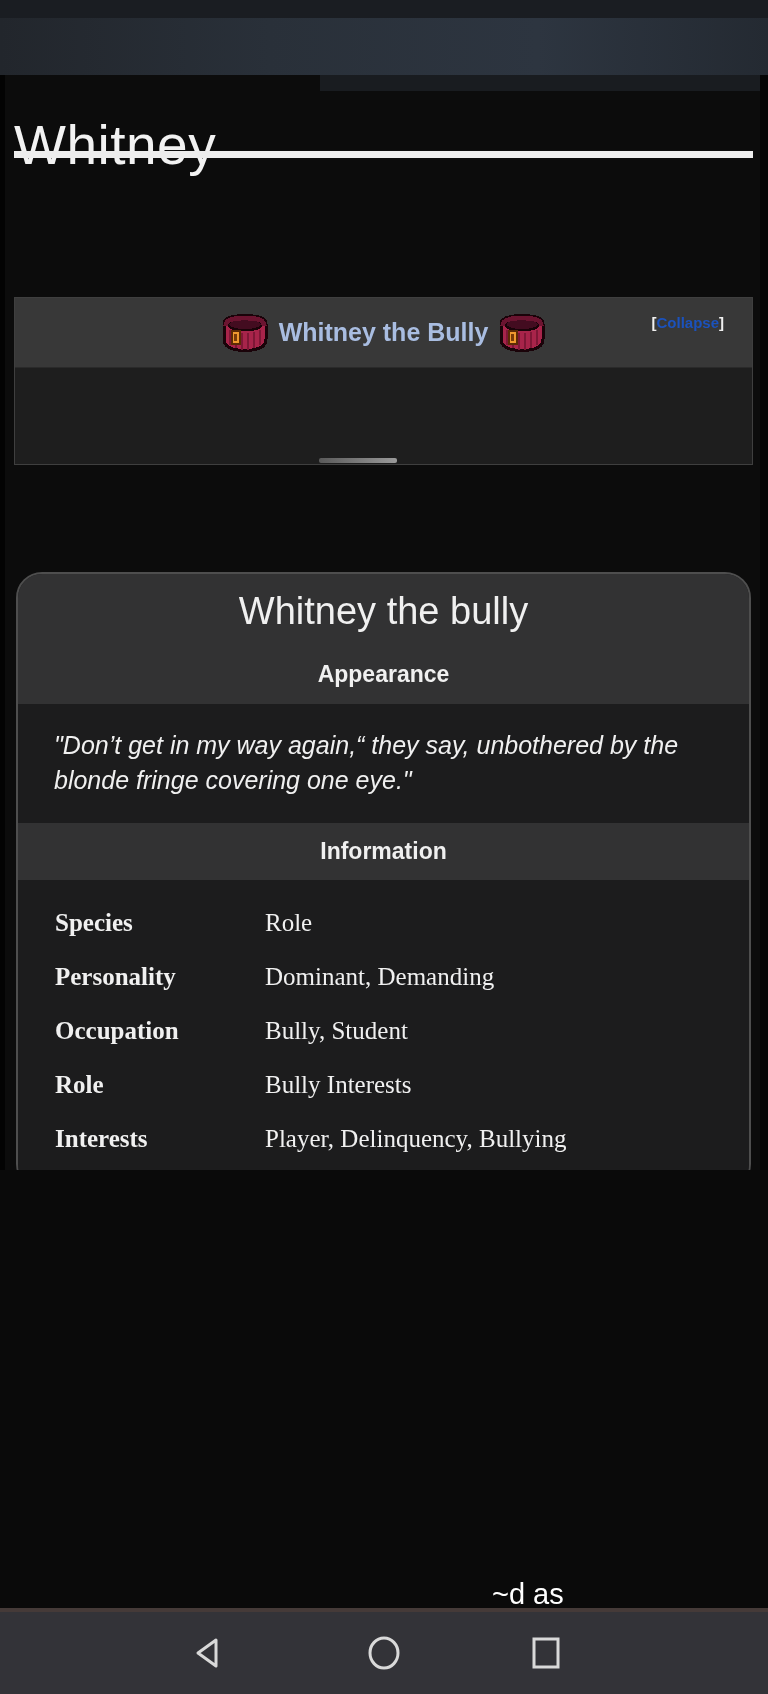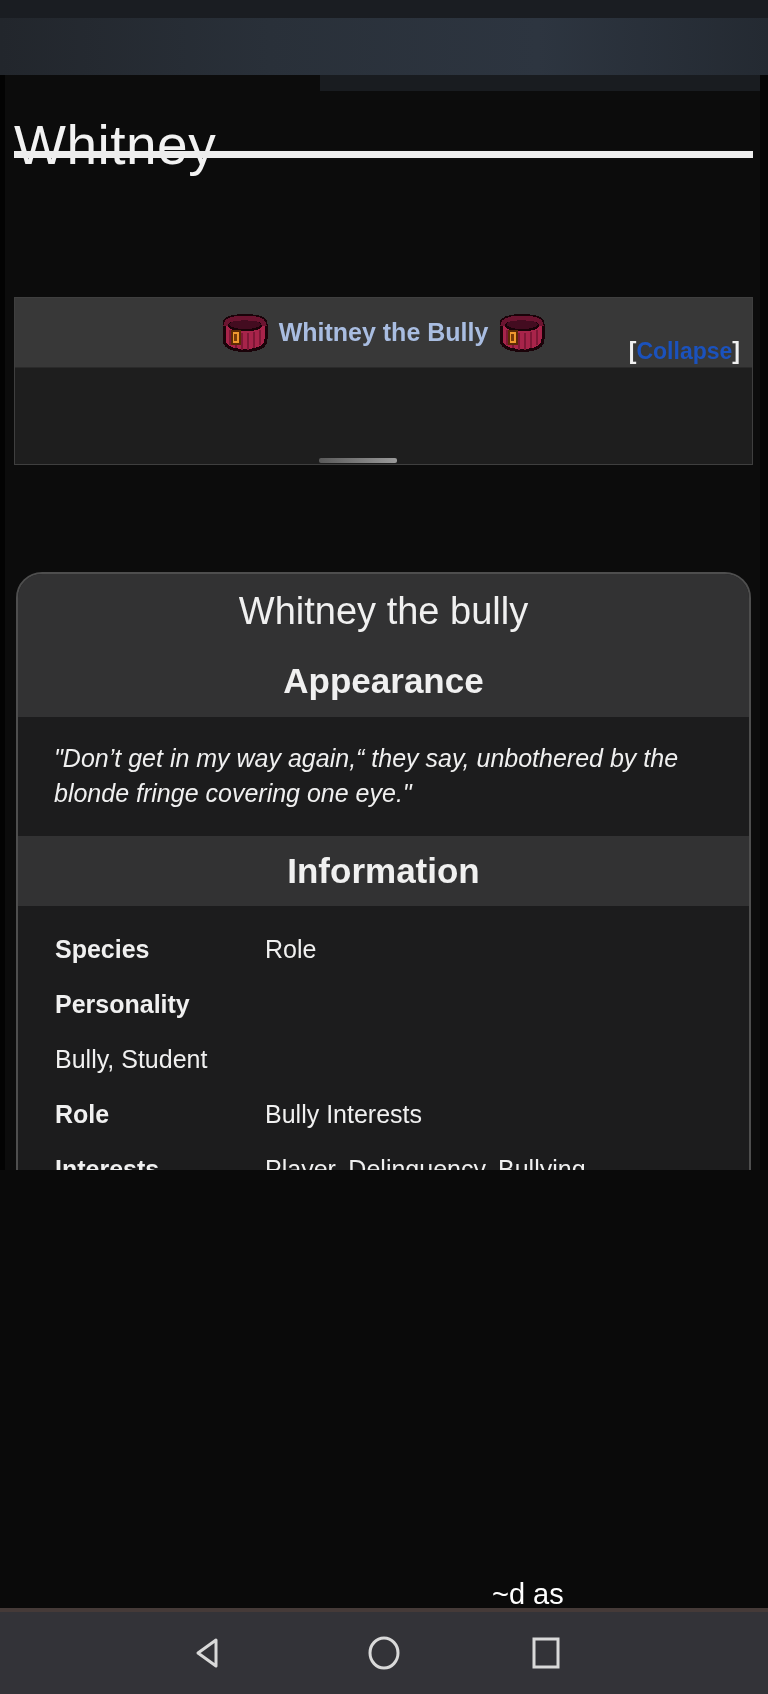--- a/index.html
+++ b/index.html
@@ -38,48 +38,48 @@
   }
   .collapse-header{
     position:relative;height:70px;background:#383838;border-bottom:1px solid #2a2a2a;
     display:flex;align-items:center;justify-content:center;gap:10px;
   }
   .collapse-title{
     font-size:25px;font-weight:bold;color:#a9bde1;
   }
   .collar{width:48px;height:42px;display:block;}
   .collapse-link-wrap{
-    position:absolute;right:12px;top:16px;font-size:23px;font-weight:bold;color:#f0f0f0;margin-top:24px;
+    position:absolute;right:28px;top:16px;font-size:15px;font-weight:bold;color:#f0f0f0;
   }
   .collapse-link{color:#1b52bd;text-decoration:none;cursor:pointer;}
   .collapse-body{position:relative;height:96px;background:#1e1e1e;}
   .hscroll-thumb{
     position:absolute;bottom:1px;left:304px;width:78px;height:5px;
     background:linear-gradient(90deg,#5a5a5a,#9a9a9a);border-radius:2px;
   }
   
   .infobox{
     position:absolute;top:572px;left:16px;width:735px;
     border:2px solid #4e4e4e;border-radius:26px;overflow:hidden;
     background:#1c1c1d;
   }
   .infobox-head{background:#323233;padding:16px 10px 16px;}
   .infobox-title{
     text-align:center;font-size:38px;font-weight:400;color:#f0f0f0;margin:0 0 28px;
   }
   .section-header{
-    text-align:center;font-size:35px;font-weight:bold;color:#f0f0f0;margin:0;
+    text-align:center;font-size:23px;font-weight:bold;color:#f0f0f0;margin:0;
   }
   .quote-section{
     background:#1c1c1d;padding:24px 36px 26px;
     font-style:italic;font-size:25px;line-height:1.38;color:#f0f0f0;
   }
   .info-band{background:#323233;padding:15px 12px;}
   .info-table{padding:16px 0 22px;background:#1c1c1d;}
-  .info-row{display:flex;align-items:flex-start;padding:13px 20px 13px 37px;}
+  .info-row{display:flex;align-items:flex-start;padding:13px 20px 13px 37px;font-family:Liberation Serif, serif;}
   .info-label{width:210px;flex:0 0 210px;font-weight:bold;font-size:25px;}
   .info-value{font-size:25px;}
   
   .bottom-area{position:absolute;top:1170px;left:0;width:768px;height:438px;background:#0a0a0a;}
   .footer-fragment{
     position:absolute;left:492px;top:1578px;width:180px;height:30px;overflow:hidden;
     font-size:29px;color:#fff;font-weight:400;
   }
   
   .navbar-sep{position:absolute;top:1608px;left:0;width:768px;height:4px;background:#453a38;}
@@ -142,22 +142,24 @@
     <div class="info-band">
       <div class="section-header">Information</div>
     </div>
     <div class="info-table">
       <div class="info-row">
         <div class="info-label">Species</div>
         <div class="info-value">Role</div>
       </div>
       <div class="info-row">
         <div class="info-label">Personality</div>
+        <div class="info-value">Dominant, Demanding</div>
       </div>
       <div class="info-row">
+        <div class="info-label">Occupation</div>
         <div class="info-value">Bully, Student</div>
       </div>
       <div class="info-row">
         <div class="info-label">Role</div>
         <div class="info-value">Bully Interests</div>
       </div>
       <div class="info-row">
         <div class="info-label">Interests</div>
         <div class="info-value">Player, Delinquency, Bullying</div>
       </div>

